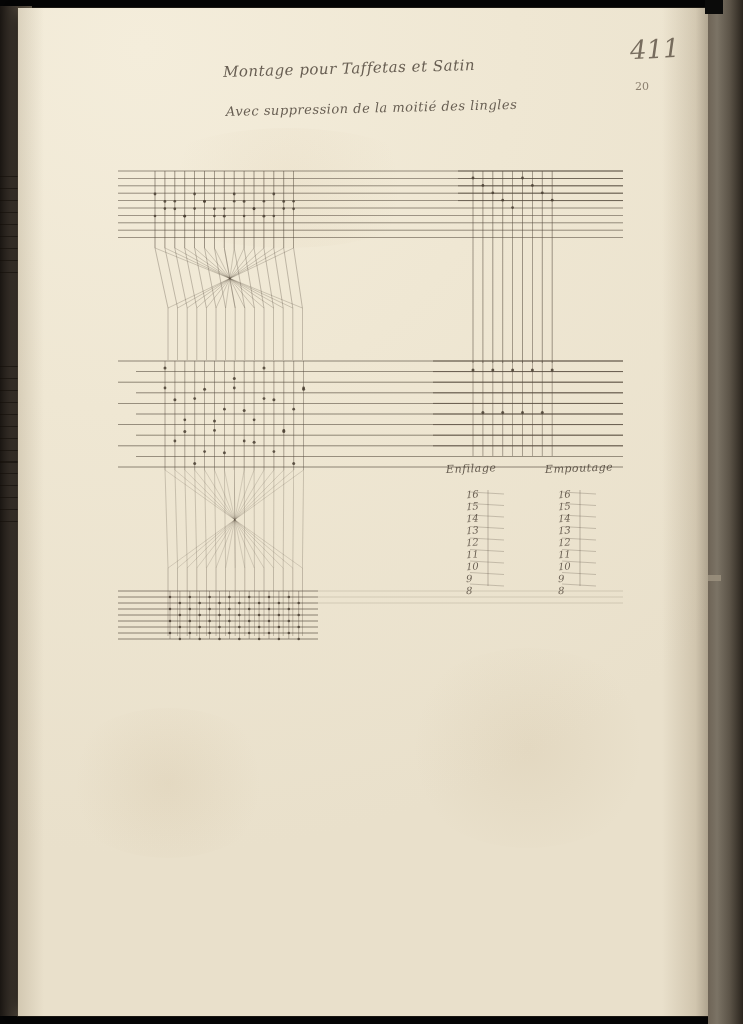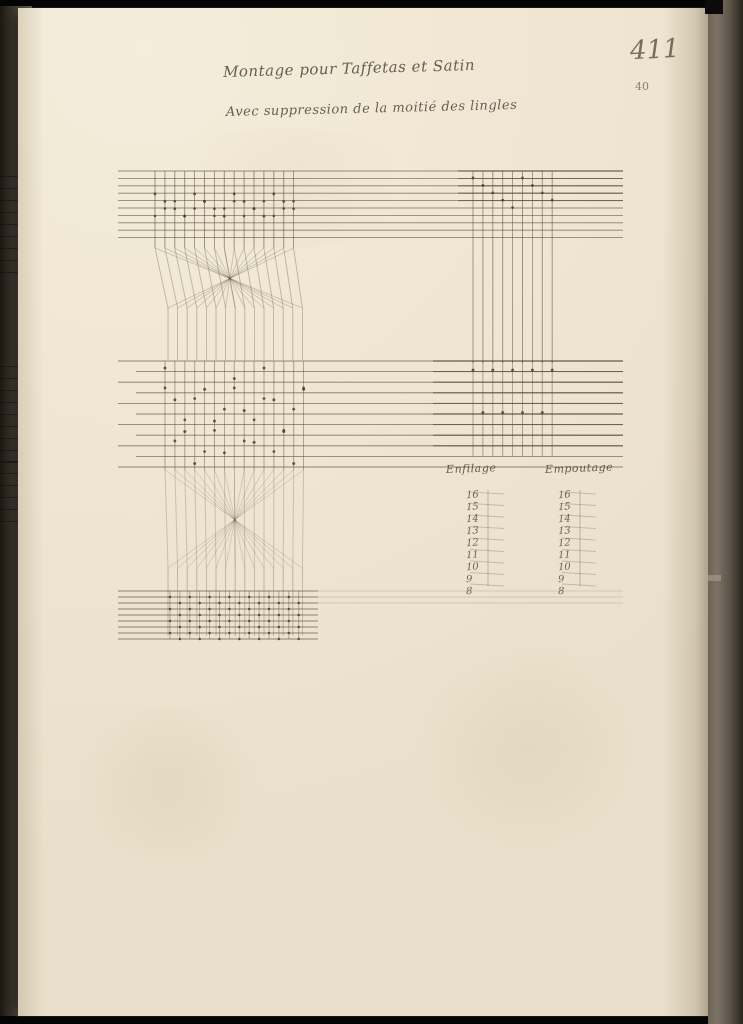--- a/index.html
+++ b/index.html
@@ -244,21 +244,21 @@
 
   <div class="leaf">
 
     <div class="stain" style="left:40px;top:700px;width:220px;height:150px;background:radial-gradient(circle,rgba(170,140,95,0.10),rgba(170,140,95,0) 70%);"></div>
     <div class="stain" style="left:380px;top:640px;width:260px;height:200px;background:radial-gradient(circle,rgba(165,135,90,0.09),rgba(165,135,90,0) 70%);"></div>
     <div class="stain" style="left:120px;top:120px;width:300px;height:120px;background:radial-gradient(circle,rgba(180,150,105,0.07),rgba(180,150,105,0) 70%);"></div>
 
     <div class="hand" id="title-line-1">Montage pour Taffetas et Satin</div>
     <div class="hand" id="title-line-2">Avec suppression de la moitié des lingles</div>
     <div id="catalog-mark">411</div>
-    <div id="folio-number">40</div>
+    <div id="folio-number">20</div>
 
     <svg class="diagram" id="draft-svg" viewBox="0 0 692 1008">
         <line x1="100" y1="163" x2="605" y2="163" stroke="#574c3f" stroke-width="0.75" opacity="0.8"></line>
         <line x1="100" y1="170.4" x2="605" y2="170.4" stroke="#574c3f" stroke-width="0.75" opacity="0.8"></line>
         <line x1="100" y1="177.8" x2="605" y2="177.8" stroke="#574c3f" stroke-width="0.75" opacity="0.8"></line>
         <line x1="100" y1="185.2" x2="605" y2="185.2" stroke="#574c3f" stroke-width="0.75" opacity="0.8"></line>
         <line x1="100" y1="192.6" x2="605" y2="192.6" stroke="#574c3f" stroke-width="0.75" opacity="0.8"></line>
         <line x1="100" y1="200" x2="605" y2="200" stroke="#574c3f" stroke-width="0.75" opacity="0.8"></line>
         <line x1="100" y1="207.4" x2="605" y2="207.4" stroke="#574c3f" stroke-width="0.75" opacity="0.8"></line>
         <line x1="100" y1="214.8" x2="605" y2="214.8" stroke="#574c3f" stroke-width="0.75" opacity="0.8"></line>

